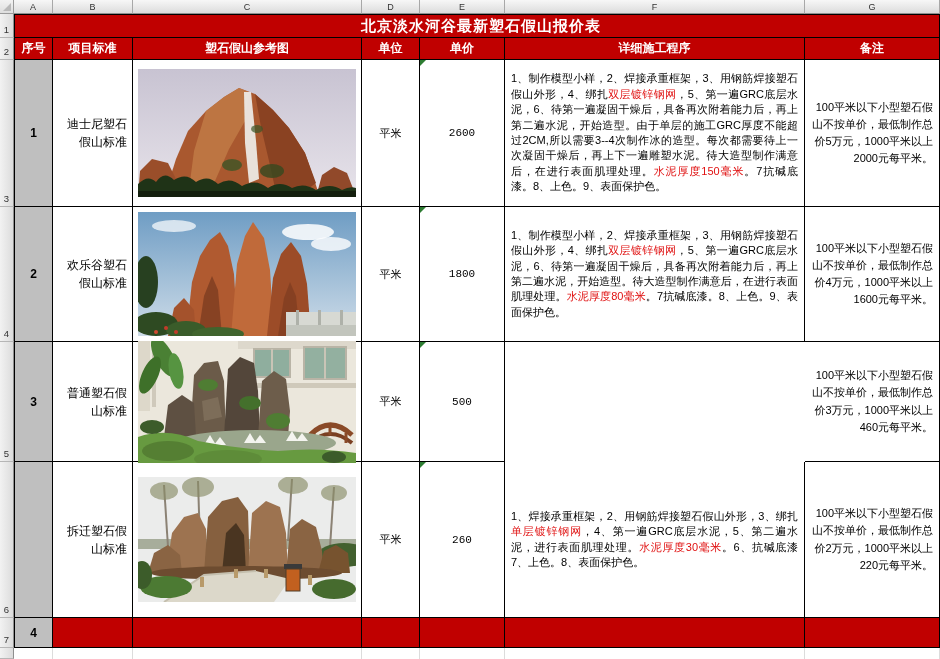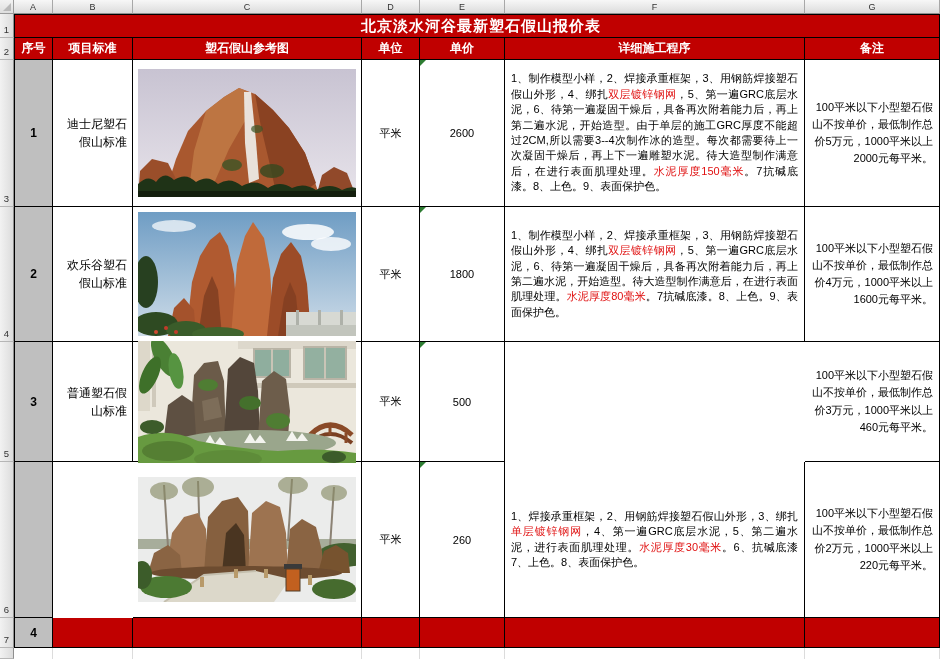--- a/index.html
+++ b/index.html
@@ -66,21 +66,21 @@
     color:#fff;font-weight:bold;font-size:15px;letter-spacing:1px;padding-left:8px;
   }
   .hdr{
     background:var(--accent-red);
     color:#fff;font-weight:bold;font-size:12px;
   }
   .idx{background:var(--index-gray);font-weight:bold;font-size:12px;}
   .std{font-size:12px;text-align:right;padding:0 5px;line-height:1.5;}
   .photo-cell{padding:0;overflow:visible;}
   .photo-cell svg{position:relative;z-index:2;display:block;}
-  .unit,.price{font-size:11px;}
+  .unit,.price{font-size:11px;font-family:Liberation Mono, monospace;}
   .proc{padding:4px 6px;}
   .proc-inner{
     font-size:11px;line-height:1.4;text-align:justify;
     word-break:break-all;width:100%;
   }
   .hl{color:var(--highlight-red);}
   .remark{font-size:11px;line-height:1.55;text-align:right;padding:2px 6px;}
   .flag::before{
     content:"";position:absolute;top:0;left:0;
     border-top:6px solid var(--flag-green);border-right:6px solid transparent;
@@ -242,20 +242,21 @@
       <ellipse cx="90" cy="118" rx="34" ry="9" fill="#5e8c39"></ellipse>
       <ellipse cx="196" cy="116" rx="12" ry="6" fill="#3c5c2a"></ellipse>
       <ellipse cx="14" cy="86" rx="12" ry="7" fill="#3c5c2a"></ellipse>
     </svg>
   </div>
   <div class="tcell unit c5 r6">平米</div>
   <div class="tcell price flag c6 r6">500</div>
   <div class="tcell remark c8 r6">100平米以下小型塑石假山不按单价，最低制作总价3万元，1000平米以上460元每平米。</div>
 
   <div class="tcell idx left-edge c2 r7"></div>
+  <div class="tcell std c3 r7">拆迁塑石假山标准</div>
   <div class="tcell photo-cell c4 r7">
     <svg viewBox="0 0 218 125" width="218" height="125">
       <rect width="218" height="125" fill="#ebeceb"></rect>
       <rect x="0" y="62" width="218" height="10" fill="#6f7a5a" opacity="0.55"></rect>
       <g stroke="#8b8274" stroke-width="2">
         <line x1="30" y1="70" x2="26" y2="8"></line>
           <line x1="62" y1="66" x2="60" y2="4"></line>
         <line x1="150" y1="64" x2="154" y2="2"></line>
           <line x1="192" y1="70" x2="196" y2="10"></line>
       </g>

